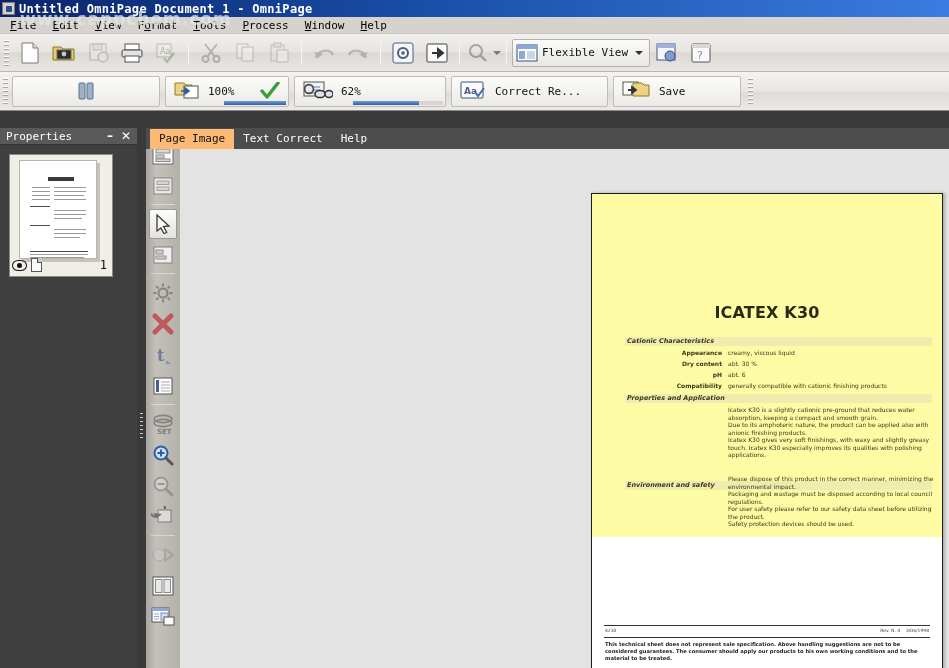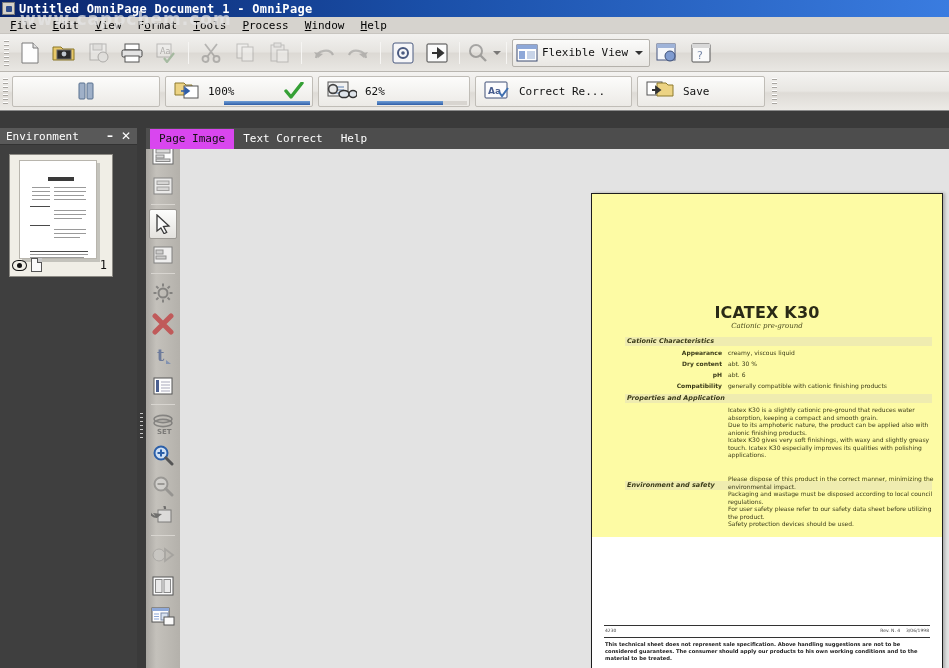--- a/index.html
+++ b/index.html
@@ -320,21 +320,21 @@
     padding-left: 4px;
   }
   .tab {
     font-family: "DejaVu Sans Mono", monospace;
     font-size: 11px;
     color: #ffffff;
     padding: 3px 9px 4px 9px;
     white-space: nowrap;
   }
   .tab.active {
-    background: #d946ef;
+    background: #fdba74;
     color: #111;
   }
 
   
   .viewport {
     position: absolute;
     left: 180px; top: 21px;
     width: 769px; height: 519px;
     background: #e3e3e3;
     overflow: hidden;
@@ -637,21 +637,21 @@
 
     <div class="wf-panel" style="width:148px; justify-content:center;">
       <span>
         <svg width="16" height="18" viewBox="0 0 16 18">
             <rect x="1" y="1" width="6" height="16" rx="1" fill="#9fb0c8" stroke="#58708f"></rect>
             <rect x="9" y="1" width="6" height="16" rx="1" fill="#9fb0c8" stroke="#58708f"></rect>
           </svg>
       </span>
     </div>
 
-    <div class="wf-panel" style="width:148px;">
+    <div class="wf-panel" style="width:124px;">
       <span style="margin-left:8px">
         <svg width="26" height="22" viewBox="0 0 26 22">
             <path d="M1 3h9l2 2h6v10H1z" fill="#ecd384" stroke="#8d7a2e"></path>
             <rect x="10" y="6" width="14" height="12" fill="#fff" stroke="#555"></rect>
             <path d="M7 11h7M11 8l4 3-4 3z" stroke="#2f5ea8" stroke-width="1.6" fill="#2f5ea8"></path>
           </svg>
       </span>
       <span class="wf-pct">100%</span>
       <span style="margin-left:auto;margin-right:8px">
         <svg width="20" height="18" viewBox="0 0 20 18">
@@ -701,21 +701,21 @@
       <span class="wf-label">Save</span>
     </div>
 
     <div class="grip" style="margin-left:2px"></div>
   </div>
 
   <div class="body-area">
 
     <div class="thumb-panel">
       <div class="thumb-header">
-        <span class="thumb-title">Environment</span>
+        <span class="thumb-title">Properties</span>
         <span class="thumb-min">–</span>
         <span class="thumb-close">✕</span>
       </div>
 
       <div class="thumb-body">
         <div class="thumb-page">
           <div class="thumb-ttl"></div>
           <div class="thumb-line" style="left:12px; top:26px; width:18px;"></div>
           <div class="thumb-line" style="left:12px; top:30px; width:18px;"></div>
           <div class="thumb-line" style="left:12px; top:34px; width:18px;"></div>
@@ -912,21 +912,20 @@
       <div class="tab active">Page Image</div>
       <div class="tab">Text Correct</div>
       <div class="tab">Help</div>
     </div>
 
     <div class="viewport">
       <div class="page-shadow">
         <div class="page-yellow"></div>
 
         <div class="doc-title">ICATEX K30</div>
-        <div class="doc-sub">Cationic pre-ground</div>
 
         <div class="sec-head" style="top:143px;">Cationic Characteristics</div>
         <div class="prop-label" style="top:155px;">Appearance</div>
         <div class="prop-value" style="top:155px;">creamy, viscous liquid</div>
         <div class="prop-label" style="top:166px;">Dry content</div>
         <div class="prop-value" style="top:166px;">abt. 30 %</div>
         <div class="prop-label" style="top:177px;">pH</div>
         <div class="prop-value" style="top:177px;">abt. 6</div>
         <div class="prop-label" style="top:188px;">Compatibility</div>
         <div class="prop-value" style="top:188px;">generally compatible with cationic finishing products</div>

